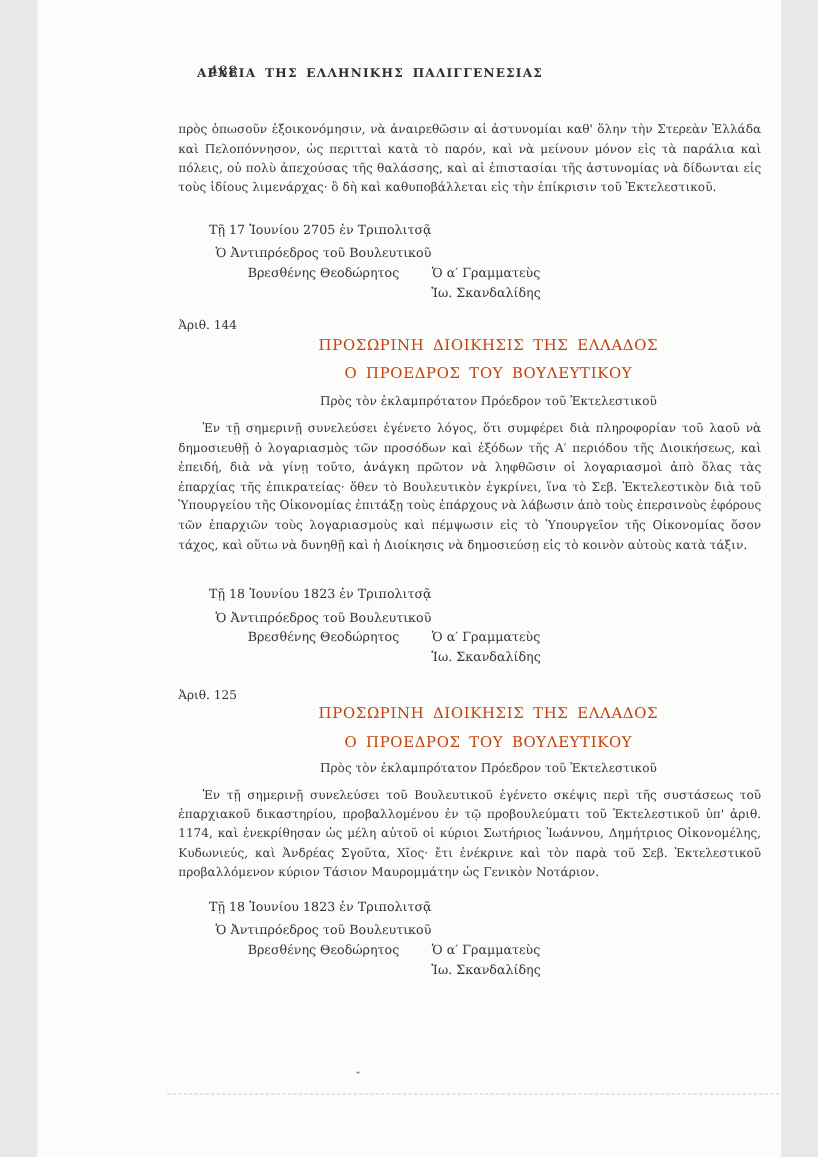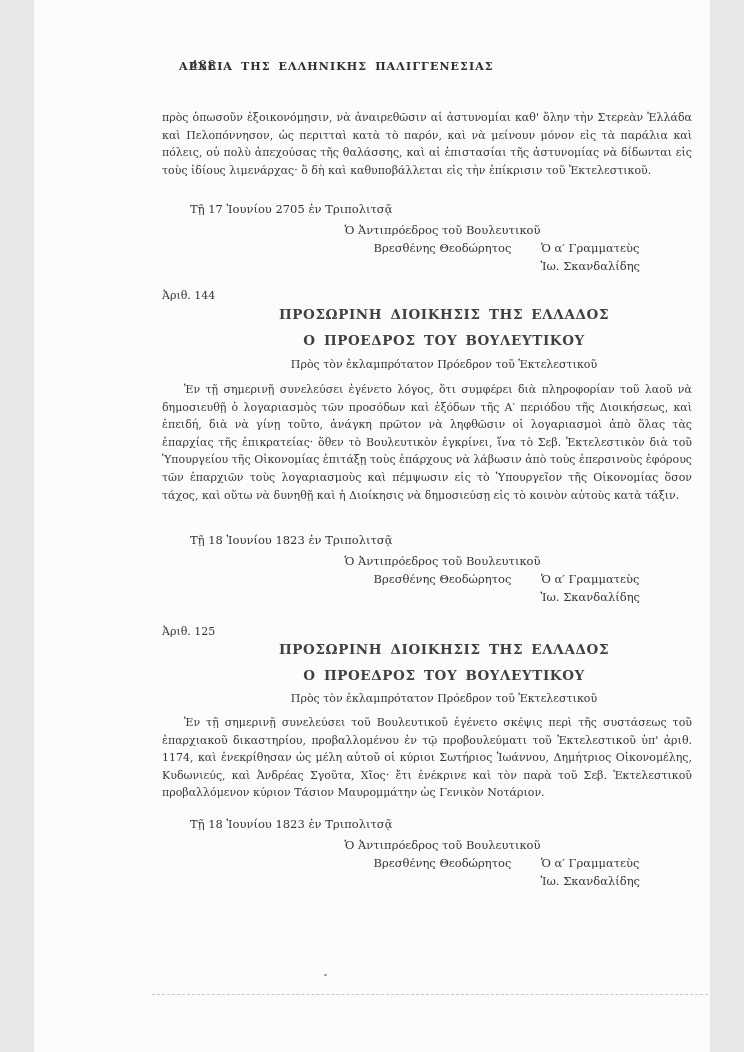--- a/index.html
+++ b/index.html
@@ -21,34 +21,34 @@
     font-size:11px;line-height:17.6px;
     text-align:justify;text-align-last:left;
     color:#363636;
   }
   .par-continuation{top:109px;}
   .indent{text-indent:22px;}
   .dateline{left:156px;font-size:11.5px;}
   .dl-1{top:202px;}
   .dl-2{top:533px;}
   .dl-3{top:817px;}
-  .sig-block{left:128px;width:530px;display:flex;justify-content:flex-end;
+  .sig-block{left:128px;width:530px;display:flex;justify-content:flex-start;
     font-size:11.5px;line-height:18px;}
   .sig-1{top:221px;}
   .sig-2{top:552px;}
   .sig-3{top:836px;}
   .sig-left{margin-left:34px;text-align:center;}
   .sig-right{margin-right:52px;margin-top:18px;text-align:center;}
   .sig-title{display:block;}
   .sig-name{display:block;}
   .doc-number{left:128px;font-size:11px;}
   .num-144{top:289px;}
   .num-145{top:625px;}
   .doc-heading{left:145px;width:530px;text-align:center;
-    font-size:13.5px;font-weight:bold;letter-spacing:.6px;word-spacing:3px;color:#404040;}
+    font-size:13.5px;font-weight:normal;letter-spacing:.6px;word-spacing:3px;color:#c2410c;}
   .h1-144{top:306px;}
   .h2-144{top:332px;}
   .h1-145{top:641px;}
   .h2-145{top:667px;}
   .doc-salutation{left:145px;width:530px;text-align:center;font-size:11px;}
   .sal-144{top:358px;}
   .sal-145{top:692px;}
   .body-144{top:381px;}
   .body-145{top:714px;}
   .scan-speck{left:290px;top:974px;width:3px;height:2px;background:#8a8a8a;border-radius:50%;}

